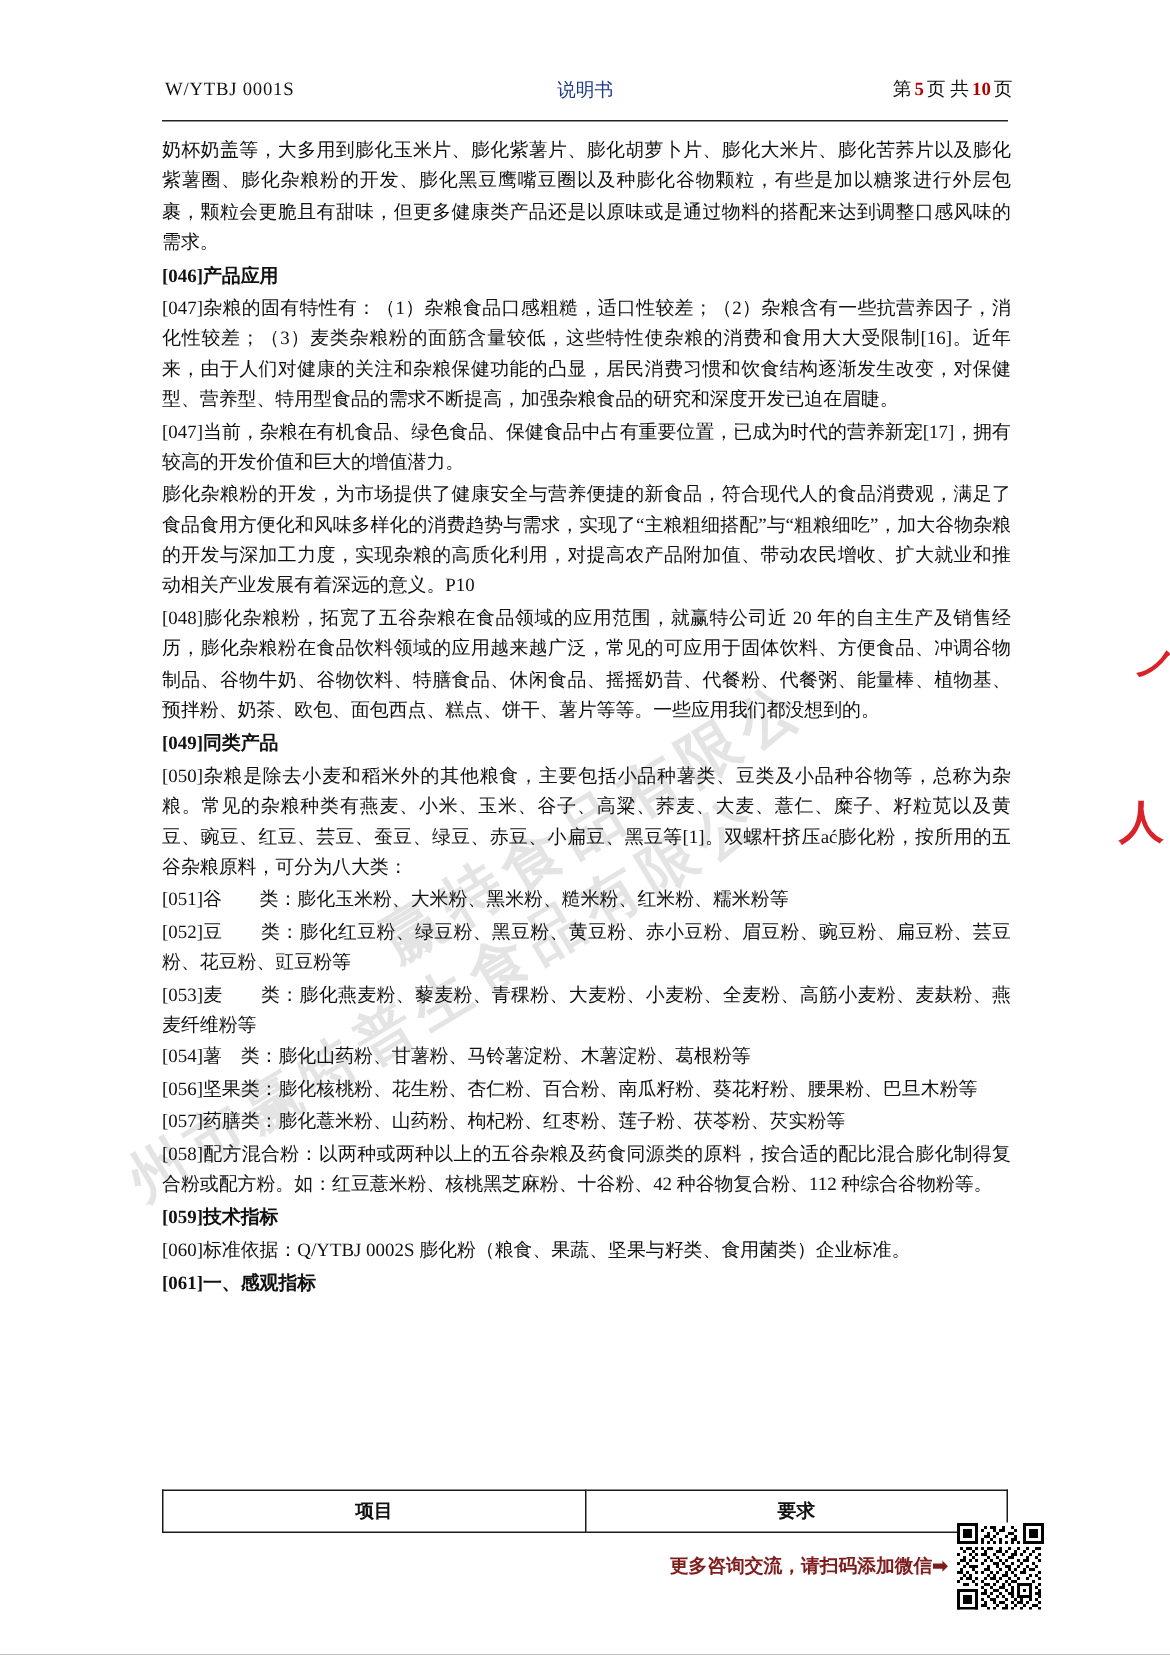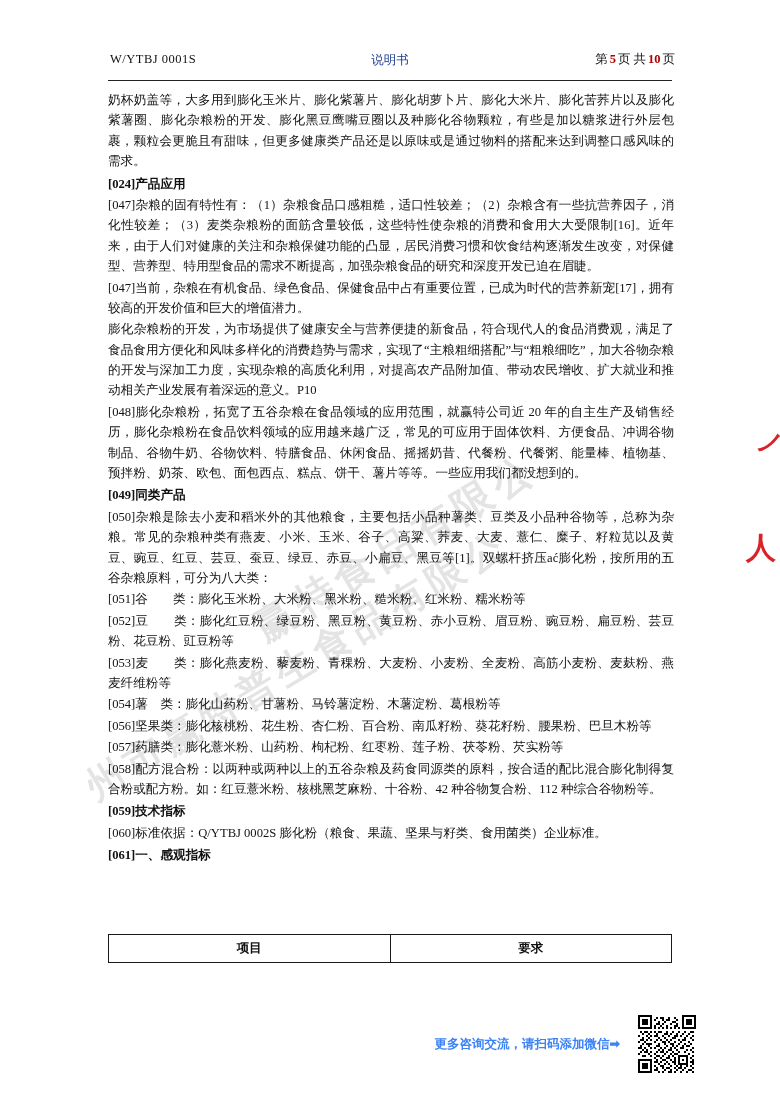--- a/index.html
+++ b/index.html
@@ -83,21 +83,21 @@
     text-justify: inter-ideograph;
   }
   .sec-head {
     font-weight: bold;
     margin: 2px 0 1px 0;
   }
   
   .tbl {
     position: absolute;
     left: 108px;
-    top: 934px;
+    top: 993px;
     width: 564px;
     border-collapse: collapse;
   }
   .tbl td {
     border: 1px solid #1a1a1a;
     height: 25px;
     text-align: center;
     font-size: 12.5px;
     font-weight: bold;
     color: #111;
@@ -139,24 +139,24 @@
   
   .footer {
     position: absolute;
     left: 0;
     bottom: 22px;
     width: 780px;
     height: 62px;
   }
   .footer-text {
     position: absolute;
-    right: 160px;
+    right: 148px;
     bottom: 28px;
     font-size: 12.5px;
-    color: #3b82f6;
+    color: #7f1d1d;
     font-weight: bold;
     font-family: Liberation Sans, sans-serif;
     white-space: nowrap;
   }
   .qr {
     position: absolute;
     right: 84px;
     bottom: 8px;
     width: 58px;
     height: 58px;
@@ -179,21 +179,21 @@
   </div>
 
   <div class="wm wm1">赢特食品有限公</div>
   <div class="wm wm2">州市赢特普生食品有限公</div>
 
   <div class="redmark redmark-1">ノ</div>
   <div class="redmark redmark-2">人</div>
 
   <div class="content">
     <p class="para">奶杯奶盖等，大多用到膨化玉米片、膨化紫薯片、膨化胡萝卜片、膨化大米片、膨化苦荞片以及膨化紫薯圈、膨化杂粮粉的开发、膨化黑豆鹰嘴豆圈以及种膨化谷物颗粒，有些是加以糖浆进行外层包裹，颗粒会更脆且有甜味，但更多健康类产品还是以原味或是通过物料的搭配来达到调整口感风味的需求。</p>
-    <p class="para sec-head">[024]产品应用</p>
+    <p class="para sec-head">[046]产品应用</p>
     <p class="para">[047]杂粮的固有特性有：（1）杂粮食品口感粗糙，适口性较差；（2）杂粮含有一些抗营养因子，消化性较差；（3）麦类杂粮粉的面筋含量较低，这些特性使杂粮的消费和食用大大受限制[16]。近年来，由于人们对健康的关注和杂粮保健功能的凸显，居民消费习惯和饮食结构逐渐发生改变，对保健型、营养型、特用型食品的需求不断提高，加强杂粮食品的研究和深度开发已迫在眉睫。</p>
     <p class="para">[047]当前，杂粮在有机食品、绿色食品、保健食品中占有重要位置，已成为时代的营养新宠[17]，拥有较高的开发价值和巨大的增值潜力。</p>
     <p class="para">膨化杂粮粉的开发，为市场提供了健康安全与营养便捷的新食品，符合现代人的食品消费观，满足了食品食用方便化和风味多样化的消费趋势与需求，实现了“主粮粗细搭配”与“粗粮细吃”，加大谷物杂粮的开发与深加工力度，实现杂粮的高质化利用，对提高农产品附加值、带动农民增收、扩大就业和推动相关产业发展有着深远的意义。P10</p>
     <p class="para">[048]膨化杂粮粉，拓宽了五谷杂粮在食品领域的应用范围，就赢特公司近 20 年的自主生产及销售经历，膨化杂粮粉在食品饮料领域的应用越来越广泛，常见的可应用于固体饮料、方便食品、冲调谷物制品、谷物牛奶、谷物饮料、特膳食品、休闲食品、摇摇奶昔、代餐粉、代餐粥、能量棒、植物基、预拌粉、奶茶、欧包、面包西点、糕点、饼干、薯片等等。一些应用我们都没想到的。</p>
     <p class="para sec-head">[049]同类产品</p>
     <p class="para">[050]杂粮是除去小麦和稻米外的其他粮食，主要包括小品种薯类、豆类及小品种谷物等，总称为杂粮。常见的杂粮种类有燕麦、小米、玉米、谷子、高粱、荞麦、大麦、薏仁、糜子、籽粒苋以及黄豆、豌豆、红豆、芸豆、蚕豆、绿豆、赤豆、小扁豆、黑豆等[1]。双螺杆挤压ać膨化粉，按所用的五谷杂粮原料，可分为八大类：</p>
     <p class="para">[051]谷　　类：膨化玉米粉、大米粉、黑米粉、糙米粉、红米粉、糯米粉等</p>
     <p class="para">[052]豆　　类：膨化红豆粉、绿豆粉、黑豆粉、黄豆粉、赤小豆粉、眉豆粉、豌豆粉、扁豆粉、芸豆粉、花豆粉、豇豆粉等</p>
     <p class="para">[053]麦　　类：膨化燕麦粉、藜麦粉、青稞粉、大麦粉、小麦粉、全麦粉、高筋小麦粉、麦麸粉、燕麦纤维粉等</p>
     <p class="para">[054]薯　类：膨化山药粉、甘薯粉、马铃薯淀粉、木薯淀粉、葛根粉等</p>

